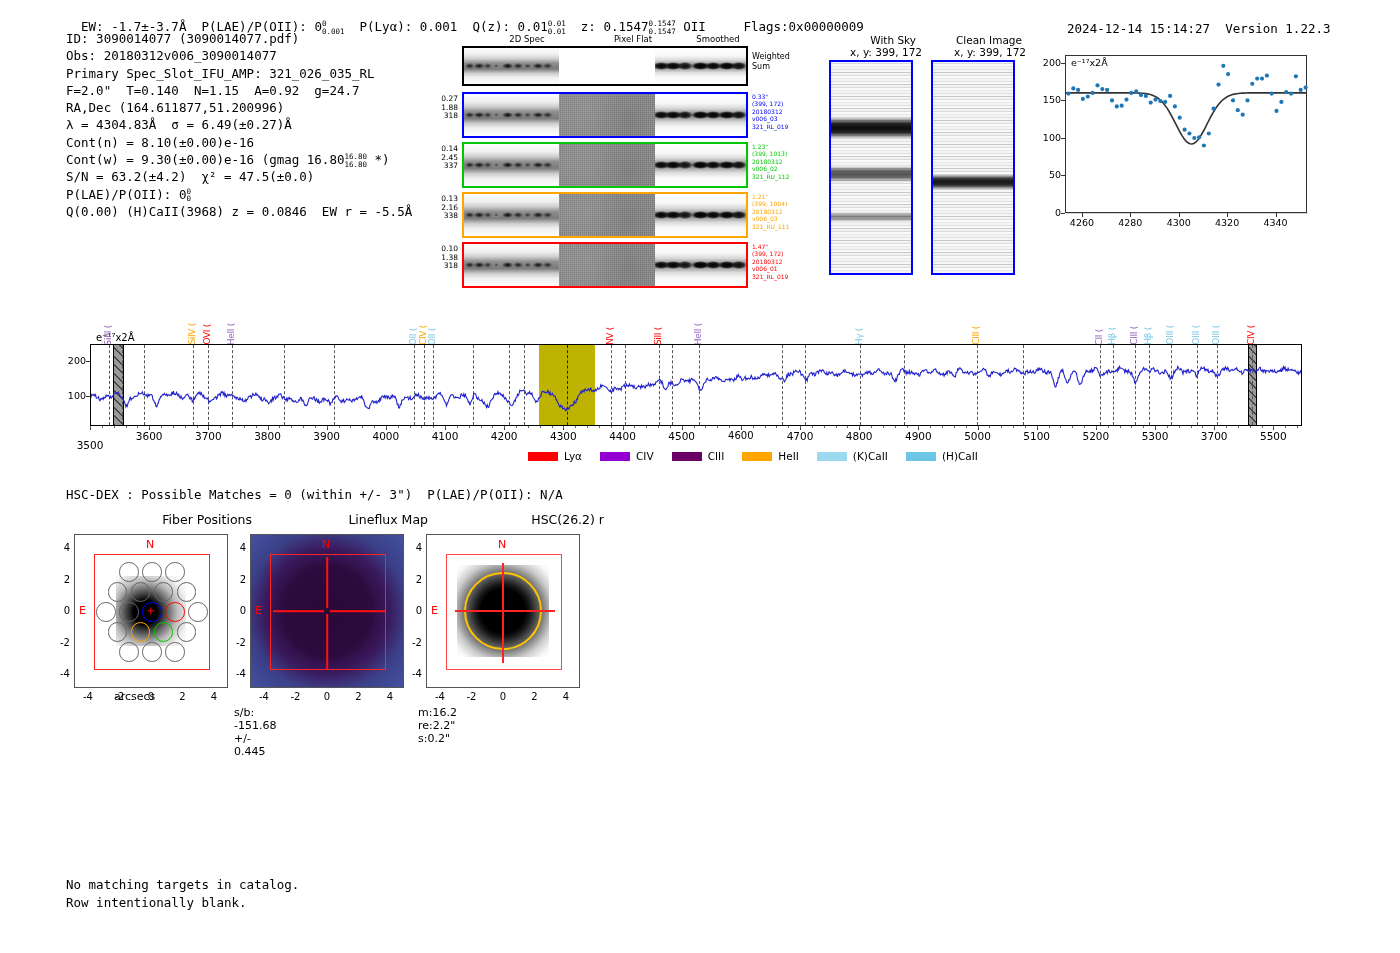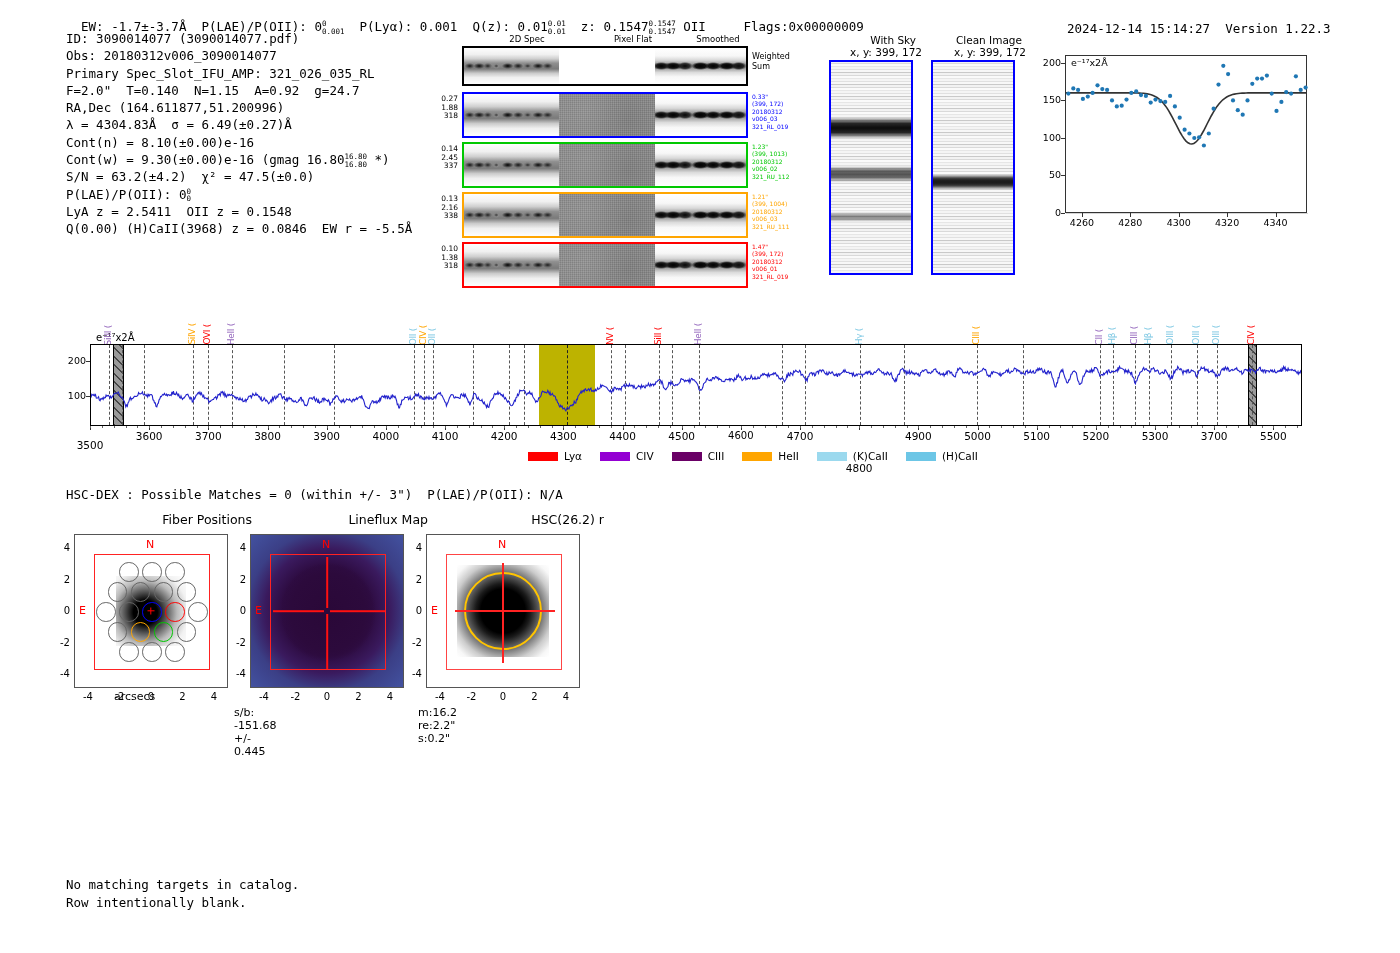--- a/index.html
+++ b/index.html
@@ -127,21 +127,20 @@
   <div>ID: 3090014077 (3090014077.pdf)</div>
   <div>Obs: 20180312v006_3090014077</div>
   <div>Primary Spec_Slot_IFU_AMP: 321_026_035_RL</div>
   <div>F=2.0"  T=0.140  N=1.15  A=0.92  g=24.7</div>
   <div>RA,Dec (164.611877,51.200996)</div>
   <div>λ = 4304.83Å  σ = 6.49(±0.27)Å</div>
   <div>Cont(n) = 8.10(±0.00)e-16</div>
   <div><span>Cont(w) = 9.30(±0.00)e-16 (gmag 16.80</span><span class="stack"><span style="display:block">16.80</span><span style="display:block">16.80</span></span><span> </span><span>*)</span></div>
   <div>S/N = 63.2(±4.2)  χ² = 47.5(±0.0)</div>
   <div><span>P(LAE)/P(OII): 0</span><span class="stack"><span style="display:block">0</span><span style="display:block">0</span></span></div>
-  <div>LyA z = 2.5411  OII z = 0.1548</div>
   <div>Q(0.00) (H)CaII(3968) z = 0.0846  EW r = -5.5Å</div>
 </div>
 
 <div class="abs" id="spec2d-group">
 
   <div class="col-title" style="left:32px; top:0px; width:110px;">2D Spec</div>
   <div class="col-title" style="left:138px; top:0px; width:110px;">Pixel Flat</div>
   <div class="col-title" style="left:228px; top:0px; width:100px;">Smoothed</div>
 
   <div class="specrow" style="left:22px; top:12px; width:286px; height:40px; border:2px solid #000;">
@@ -412,21 +411,21 @@
     <div class="tick-lbl" style="left: 535.35px; top: 430px; width: 56px; text-align: center; font-size: 10.5px;">4300</div>
     <div class="axis-tick" style="left: 563.35px; top: 426px; width: 1px; height: 4px;"></div>
     <div class="tick-lbl" style="left: 594.518px; top: 430px; width: 56px; text-align: center; font-size: 10.5px;">4400</div>
     <div class="axis-tick" style="left: 622.518px; top: 426px; width: 1px; height: 4px;"></div>
     <div class="tick-lbl" style="left: 653.687px; top: 430px; width: 56px; text-align: center; font-size: 10.5px;">4500</div>
     <div class="axis-tick" style="left: 681.687px; top: 426px; width: 1px; height: 4px;"></div>
     <div class="tick-lbl" style="left: 712.856px; top: 430px; width: 56px; text-align: center; font-size: 10px;">4600</div>
     <div class="axis-tick" style="left: 740.856px; top: 426px; width: 1px; height: 4px;"></div>
     <div class="tick-lbl" style="left: 772.024px; top: 430px; width: 56px; text-align: center; font-size: 10.5px;">4700</div>
     <div class="axis-tick" style="left: 800.024px; top: 426px; width: 1px; height: 4px;"></div>
-    <div class="tick-lbl" style="left: 831.193px; top: 430px; width: 56px; text-align: center; font-size: 10.5px; margin-top: 32px;">4800</div>
+    <div class="tick-lbl" style="left: 831.193px; top: 430px; width: 56px; text-align: center; font-size: 10.5px;">4800</div>
     <div class="axis-tick" style="left: 859.193px; top: 426px; width: 1px; height: 4px;"></div>
     <div class="tick-lbl" style="left: 890.362px; top: 430px; width: 56px; text-align: center; font-size: 10.5px;">4900</div>
     <div class="axis-tick" style="left: 918.362px; top: 426px; width: 1px; height: 4px;"></div>
     <div class="tick-lbl" style="left: 949.531px; top: 430px; width: 56px; text-align: center; font-size: 10.5px;">5000</div>
     <div class="axis-tick" style="left: 977.531px; top: 426px; width: 1px; height: 4px;"></div>
     <div class="tick-lbl" style="left: 1008.7px; top: 430px; width: 56px; text-align: center; font-size: 10.5px;">5100</div>
     <div class="axis-tick" style="left: 1036.7px; top: 426px; width: 1px; height: 4px;"></div>
     <div class="tick-lbl" style="left: 1067.87px; top: 430px; width: 56px; text-align: center; font-size: 10.5px;">5200</div>
     <div class="axis-tick" style="left: 1095.87px; top: 426px; width: 1px; height: 4px;"></div>
     <div class="tick-lbl" style="left: 1127.04px; top: 430px; width: 56px; text-align: center; font-size: 10.5px;">5300</div>

